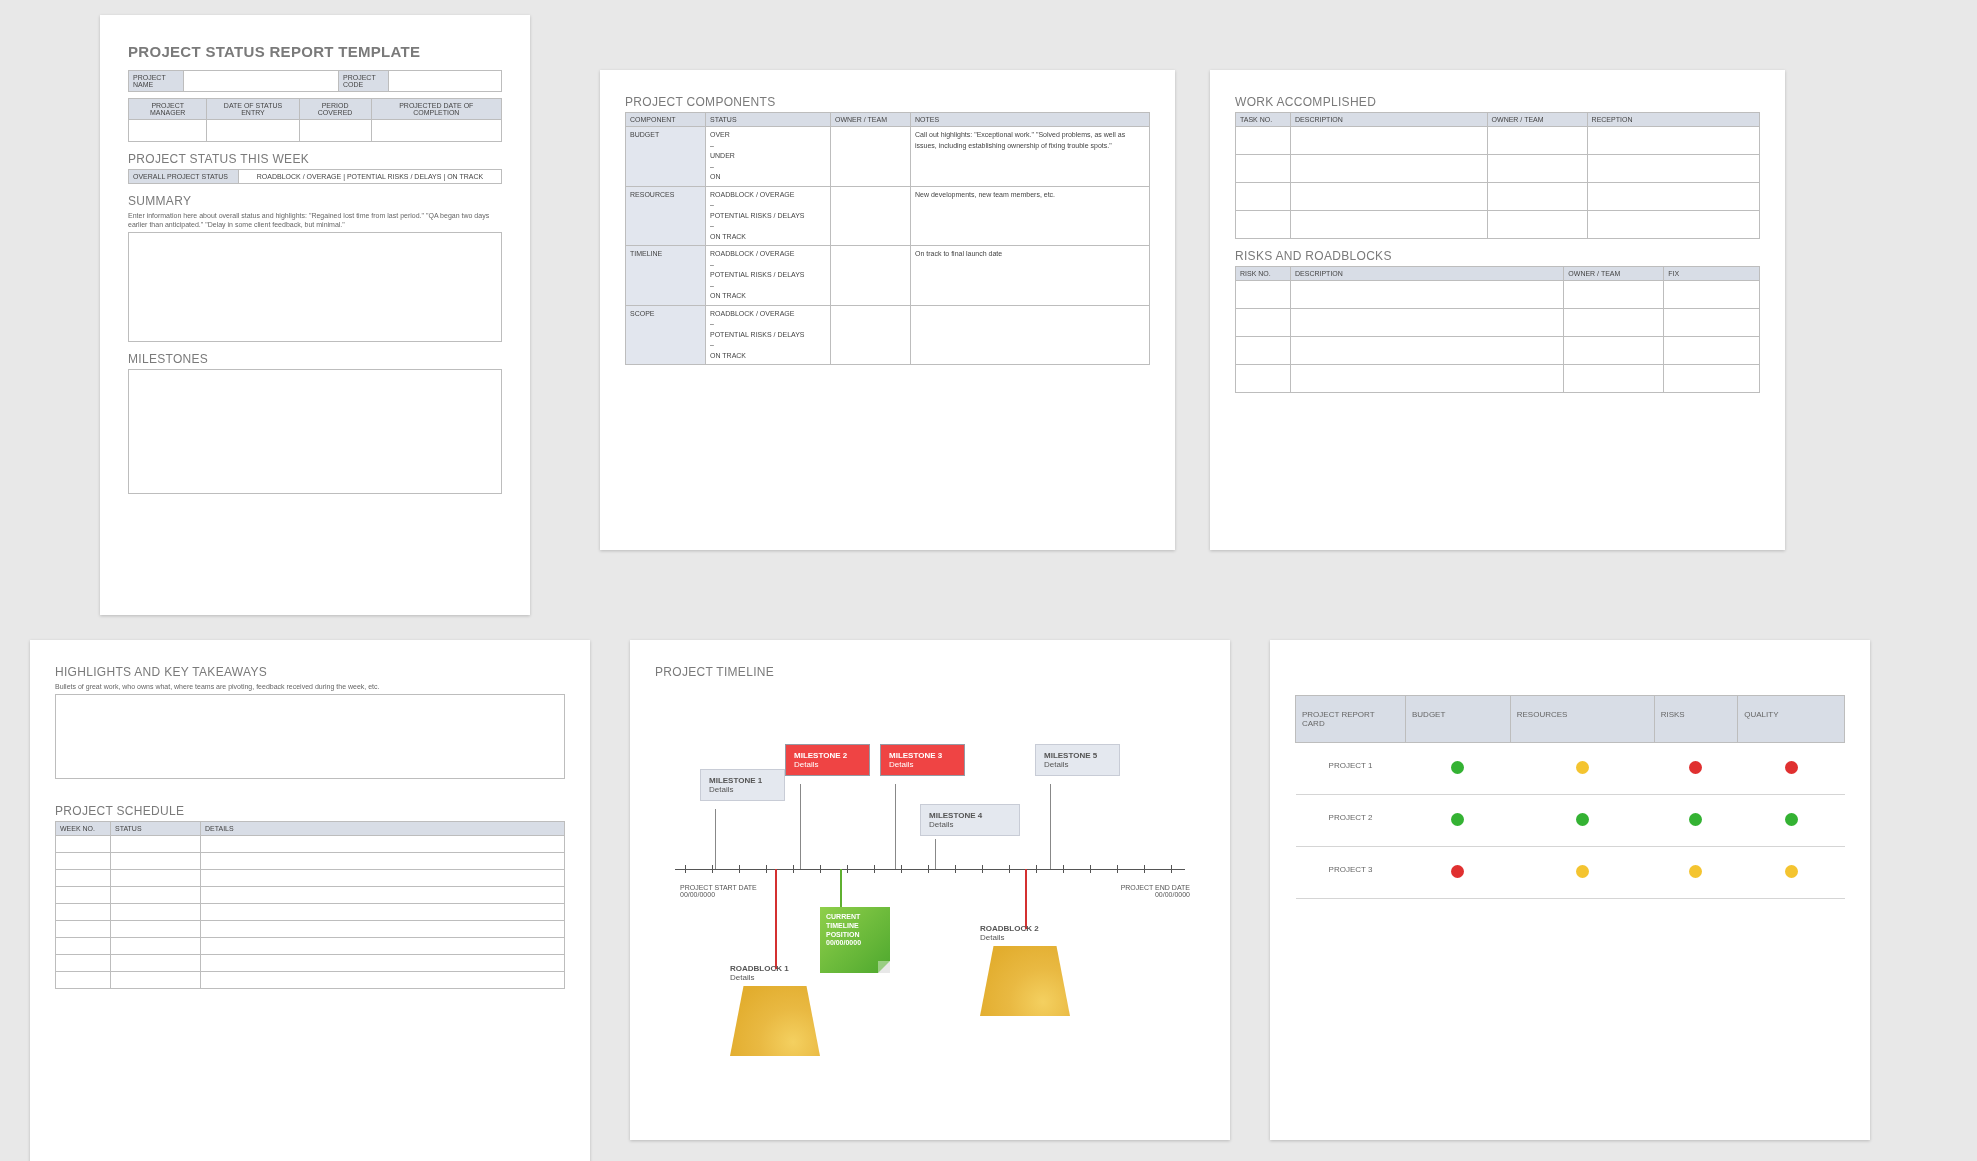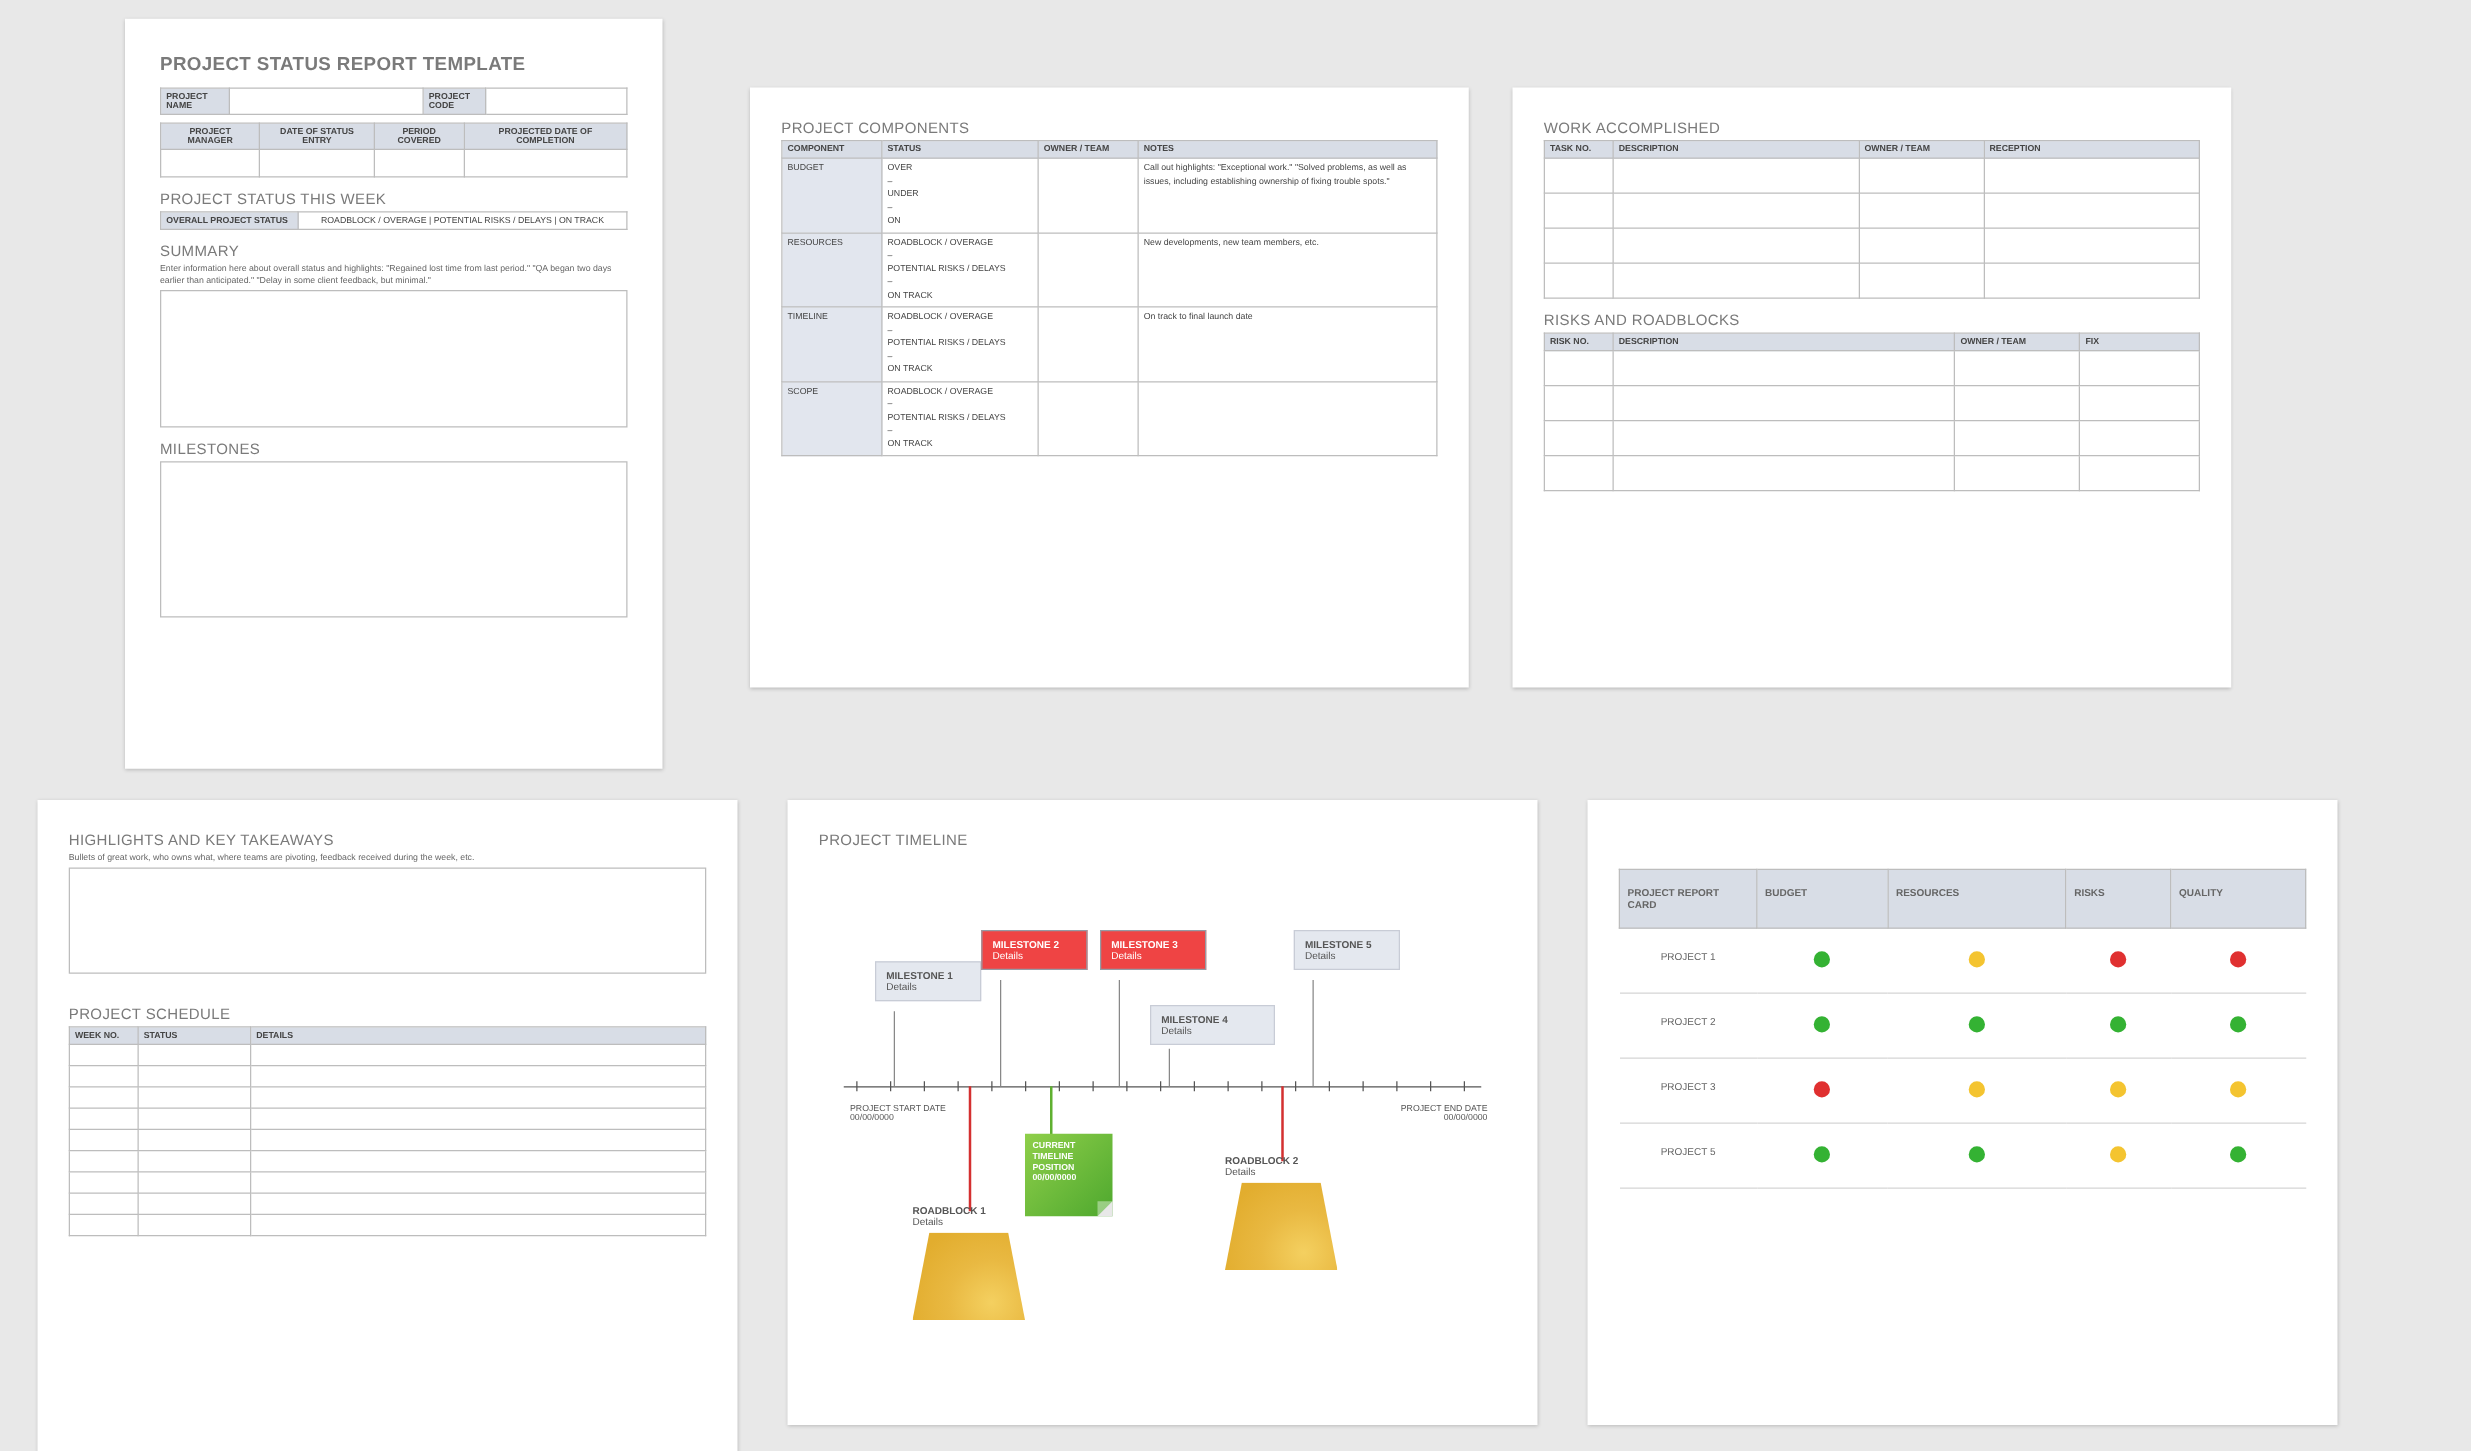--- a/index.html
+++ b/index.html
@@ -11,21 +11,21 @@
   .p2{left:600px;top:70px;width:575px;height:480px;padding:25px 25px}
   .p3{left:1210px;top:70px;width:575px;height:480px;padding:25px 25px}
   .p4{left:30px;top:640px;width:560px;height:550px;padding:25px}
   .p5{left:630px;top:640px;width:600px;height:500px;padding:25px}
   .p6{left:1270px;top:640px;width:600px;height:500px;padding:25px}
   h1{font-size:15px;font-weight:bold;color:#7a7a7a;letter-spacing:.3px;margin-bottom:10px}
   h2{font-size:12px;font-weight:normal;color:#7a7a7a;letter-spacing:.3px;margin:10px 0 3px}
   .hint{font-size:7px;color:#666;margin-bottom:3px;line-height:1.3}
   table{width:100%;border-collapse:collapse}
   th,td{border:1px solid #bdbdbd;font-size:7px;padding:3px 4px;text-align:left;vertical-align:top;color:#444}
-  th{background:#d8dde6;font-weight:bold}
+  th{background:#d8dde6;font-weight:normal}
   .tall{height:22px}
   .big-box{border:1px solid #bdbdbd;background:#fff;width:100%}
   .box-h110{height:110px}
   .box-h125{height:125px}
   .box-h85{height:85px}
   .status-row td{font-size:7px;white-space:nowrap}
   .comp-table td{font-size:7px;line-height:1.5}
   .comp-table .lab{background:#e2e6ee;width:80px;font-weight:normal}
   .comp-table .stat{width:125px}
   .comp-table .own{width:80px}
@@ -402,24 +402,17 @@
             <td><span class="dot g"></span></td>
             <td><span class="dot g"></span></td>
           </tr>
           <tr>
             <td>PROJECT 3</td>
             <td><span class="dot r"></span></td>
             <td><span class="dot y"></span></td>
             <td><span class="dot y"></span></td>
             <td><span class="dot y"></span></td>
           </tr>
-          <tr>
-            <td>PROJECT 5</td>
-            <td><span class="dot g"></span></td>
-            <td><span class="dot g"></span></td>
-            <td><span class="dot y"></span></td>
-            <td><span class="dot g"></span></td>
-          </tr>
         </tbody>
   </table>
 </div>
 
 </div>
 
 </body></html>

